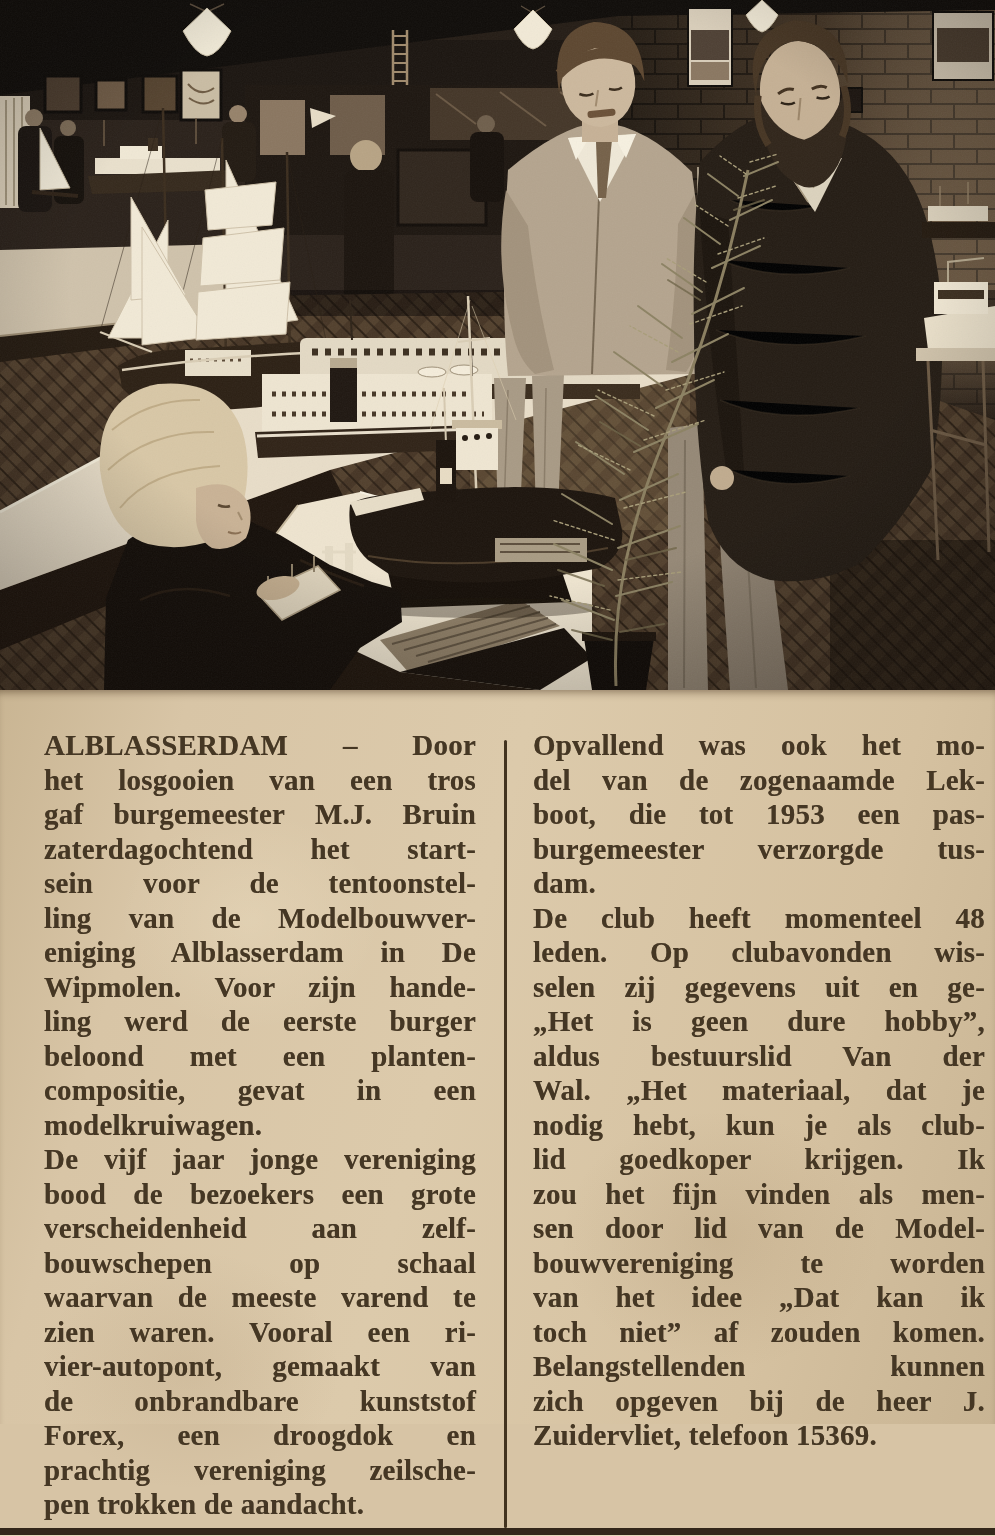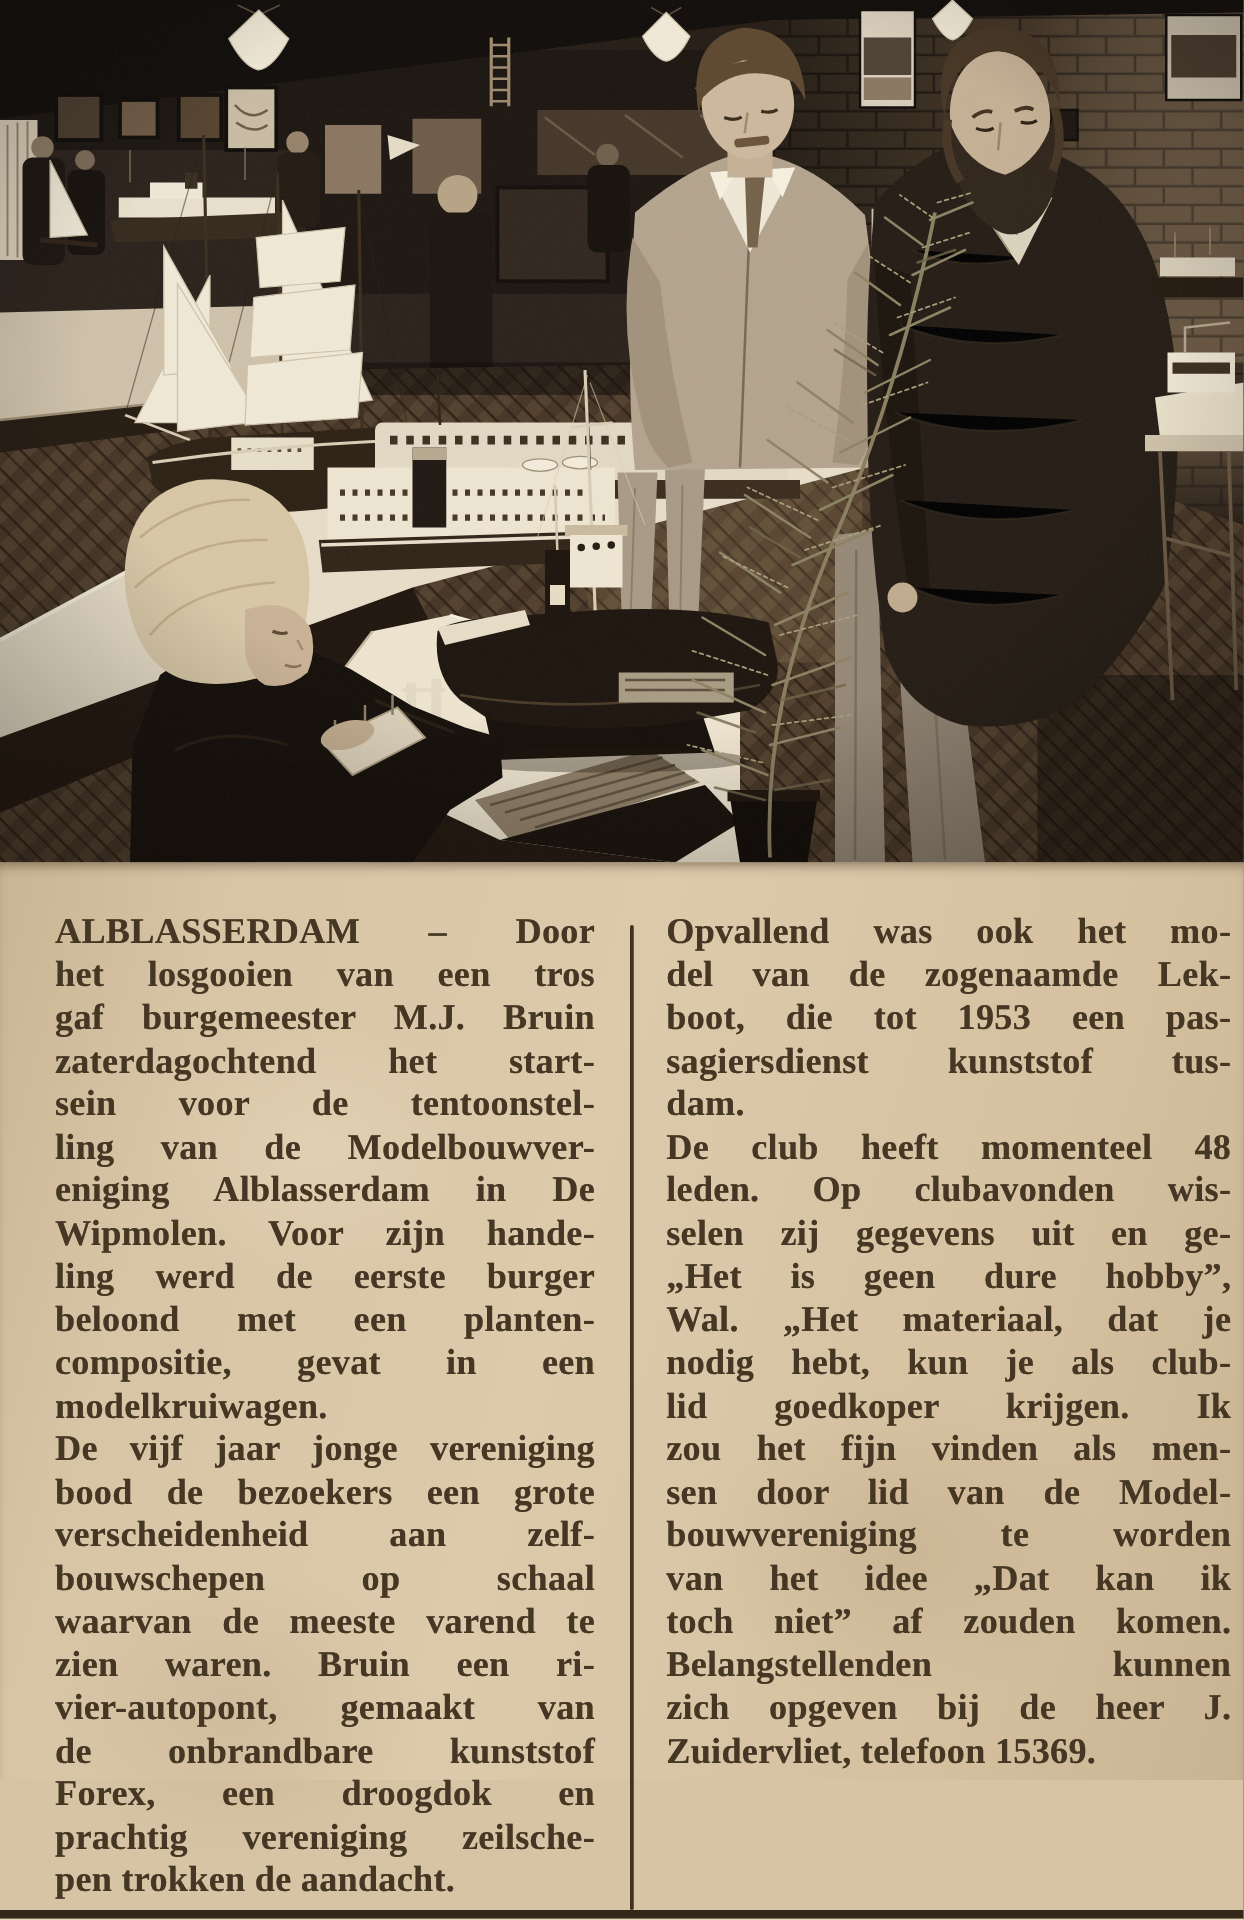--- a/index.html
+++ b/index.html
@@ -381,38 +381,39 @@
         <div class="line">Wipmolen. Voor zijn hande-</div>
         <div class="line">ling werd de eerste burger</div>
         <div class="line">beloond met een planten-</div>
         <div class="line">compositie, gevat in een</div>
         <div class="line par-end">modelkruiwagen.</div>
         <div class="line">De vijf jaar jonge vereniging</div>
         <div class="line">bood de bezoekers een grote</div>
         <div class="line">verscheidenheid aan zelf-</div>
         <div class="line">bouwschepen op schaal</div>
         <div class="line">waarvan de meeste varend te</div>
-        <div class="line">zien waren. Bruin een ri-</div>
+        <div class="line">zien waren. Vooral een ri-</div>
         <div class="line">vier-autopont, gemaakt van</div>
         <div class="line">de onbrandbare kunststof</div>
         <div class="line">Forex, een droogdok en</div>
         <div class="line">prachtig vereniging zeilsche-</div>
         <div class="line par-end">pen trokken de aandacht.</div>
       </div>
     <div class="divider"></div>
     <div class="col col-right">
         <div class="line">Opvallend was ook het mo-</div>
         <div class="line">del van de zogenaamde Lek-</div>
         <div class="line">boot, die tot 1953 een pas-</div>
-        <div class="line">sagiersdienst kunststof tus-</div>
+        <div class="line">burgemeester verzorgde tus-</div>
         <div class="line par-end">dam.</div>
         <div class="line">De club heeft momenteel 48</div>
         <div class="line">leden. Op clubavonden wis-</div>
         <div class="line">selen zij gegevens uit en ge-</div>
         <div class="line">„Het is geen dure hobby”,</div>
+        <div class="line">aldus bestuurslid Van der</div>
         <div class="line">Wal. „Het materiaal, dat je</div>
         <div class="line">nodig hebt, kun je als club-</div>
         <div class="line">lid goedkoper krijgen. Ik</div>
         <div class="line">zou het fijn vinden als men-</div>
         <div class="line">sen door lid van de Model-</div>
         <div class="line">bouwvereniging te worden</div>
         <div class="line">van het idee „Dat kan ik</div>
         <div class="line">toch niet” af zouden komen.</div>
         <div class="line">Belangstellenden kunnen</div>
         <div class="line">zich opgeven bij de heer J.</div>

